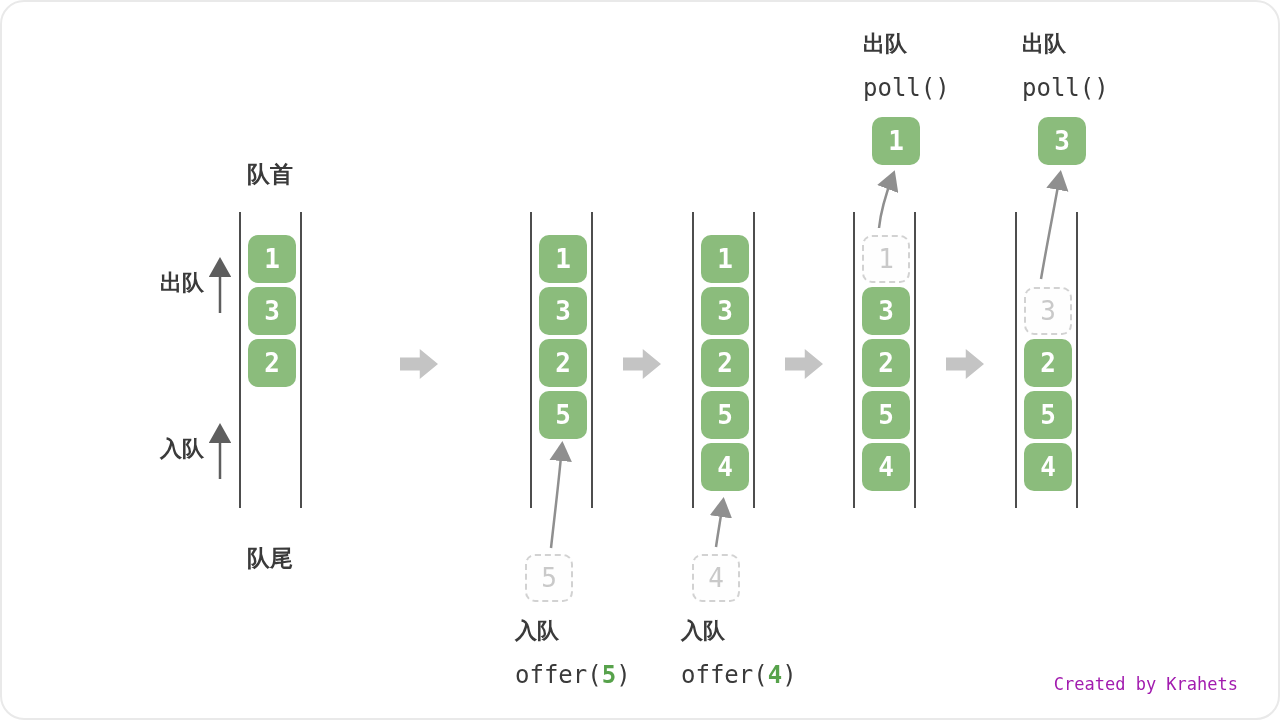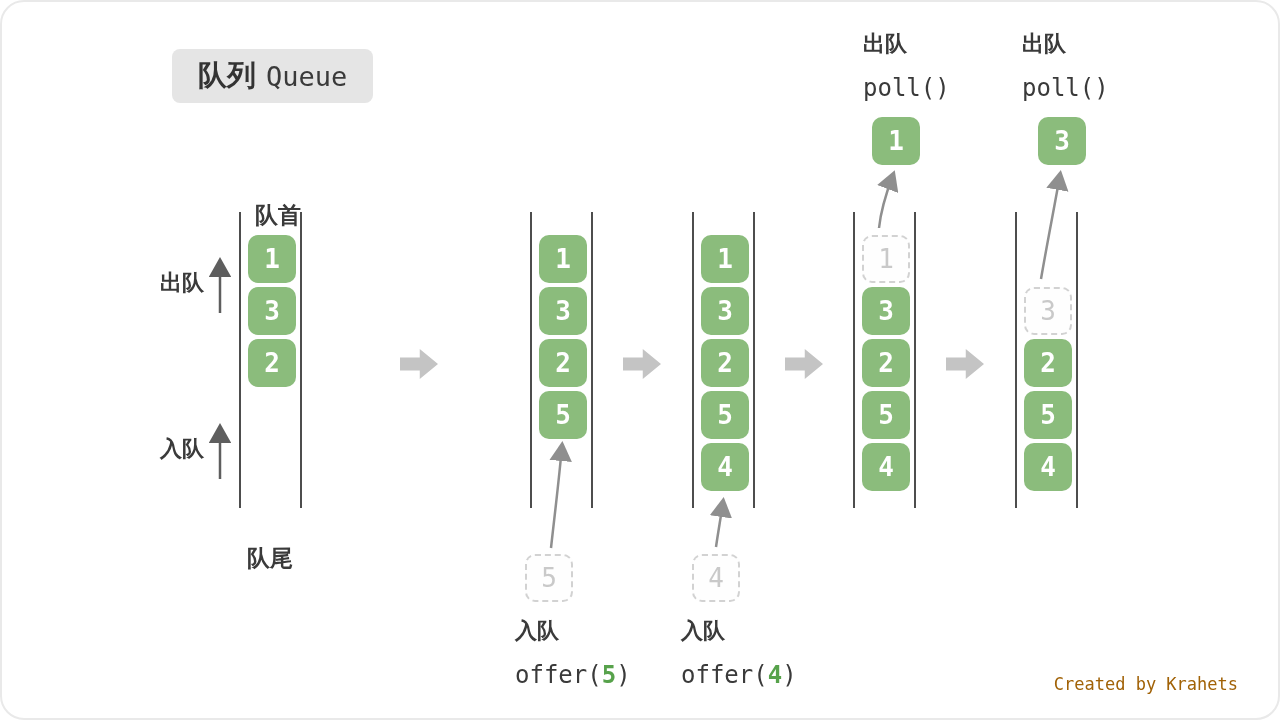--- a/index.html
+++ b/index.html
@@ -14,21 +14,21 @@
   .title-badge {
     position:absolute; left:170px; top:47px; height:54px;
     background:#e5e5e5; border-radius:8px;
     display:flex; align-items:center; padding:0 26px; gap:10px;
   }
   .title-zh { font-size:29px; font-weight:700; color:#333; }
   .title-en { font-family:"DejaVu Sans Mono", monospace; font-size:27px; color:#3a3a3a; }
 
   
   .lbl { position:absolute; font-weight:700; font-size:23px; color:#3a3a3a; }
-  .lbl-front { left:237px; top:157px; width:62px; text-align:right;margin-top:41px; }
+  .lbl-front { left:237px; top:157px; width:62px; text-align:center; }
   .lbl-rear  { left:237px; top:541px; width:62px; text-align:center; }
   .lbl-deq   { left:140px; top:266px; width:62px; text-align:right; font-size:22px; }
   .lbl-enq   { left:140px; top:432px; width:62px; text-align:right; font-size:22px; }
 
   
   .stage { position:absolute; top:210px; }
   .channel {
     position:relative; width:63px; height:296px; box-sizing:border-box;
     border-left:2px solid #4d4d4d; border-right:2px solid #4d4d4d;
   }
@@ -54,32 +54,28 @@
   .op-block { position:absolute; line-height:1.0; }
   .op-zh { font-size:22px; font-weight:600; color:#3a3a3a; }
   .op-code { margin-top:21px; font-family:"DejaVu Sans Mono", monospace; font-size:24px; color:#3a3a3a; }
   .op-arg { color:#57a24b; font-weight:700; }
 
   
   .arrow-layer { position:absolute; inset:0; pointer-events:none; }
 
   .watermark {
     position:absolute; right:40px; bottom:24px;
-    font-family:"DejaVu Sans Mono", monospace; font-size:17px; color:#a16207;text-align:right;
+    font-family:"DejaVu Sans Mono", monospace; font-size:17px; color:#a21caf;text-align:right;
   }
 </style>
 </head>
 <body>
 
 <div class="canvas">
 
-  <div class="title-badge">
-    <span class="title-zh">队列</span>
-    <span class="title-en">Queue</span>
-  </div>
 
   <div class="lbl lbl-front">队首</div>
   <div class="lbl lbl-rear">队尾</div>
 
   <div class="lbl lbl-deq">出队</div>
   <div class="lbl lbl-enq">入队</div>
 
   <div class="stage" style="left:237px">
     <div class="channel">
         <div class="boxes">

